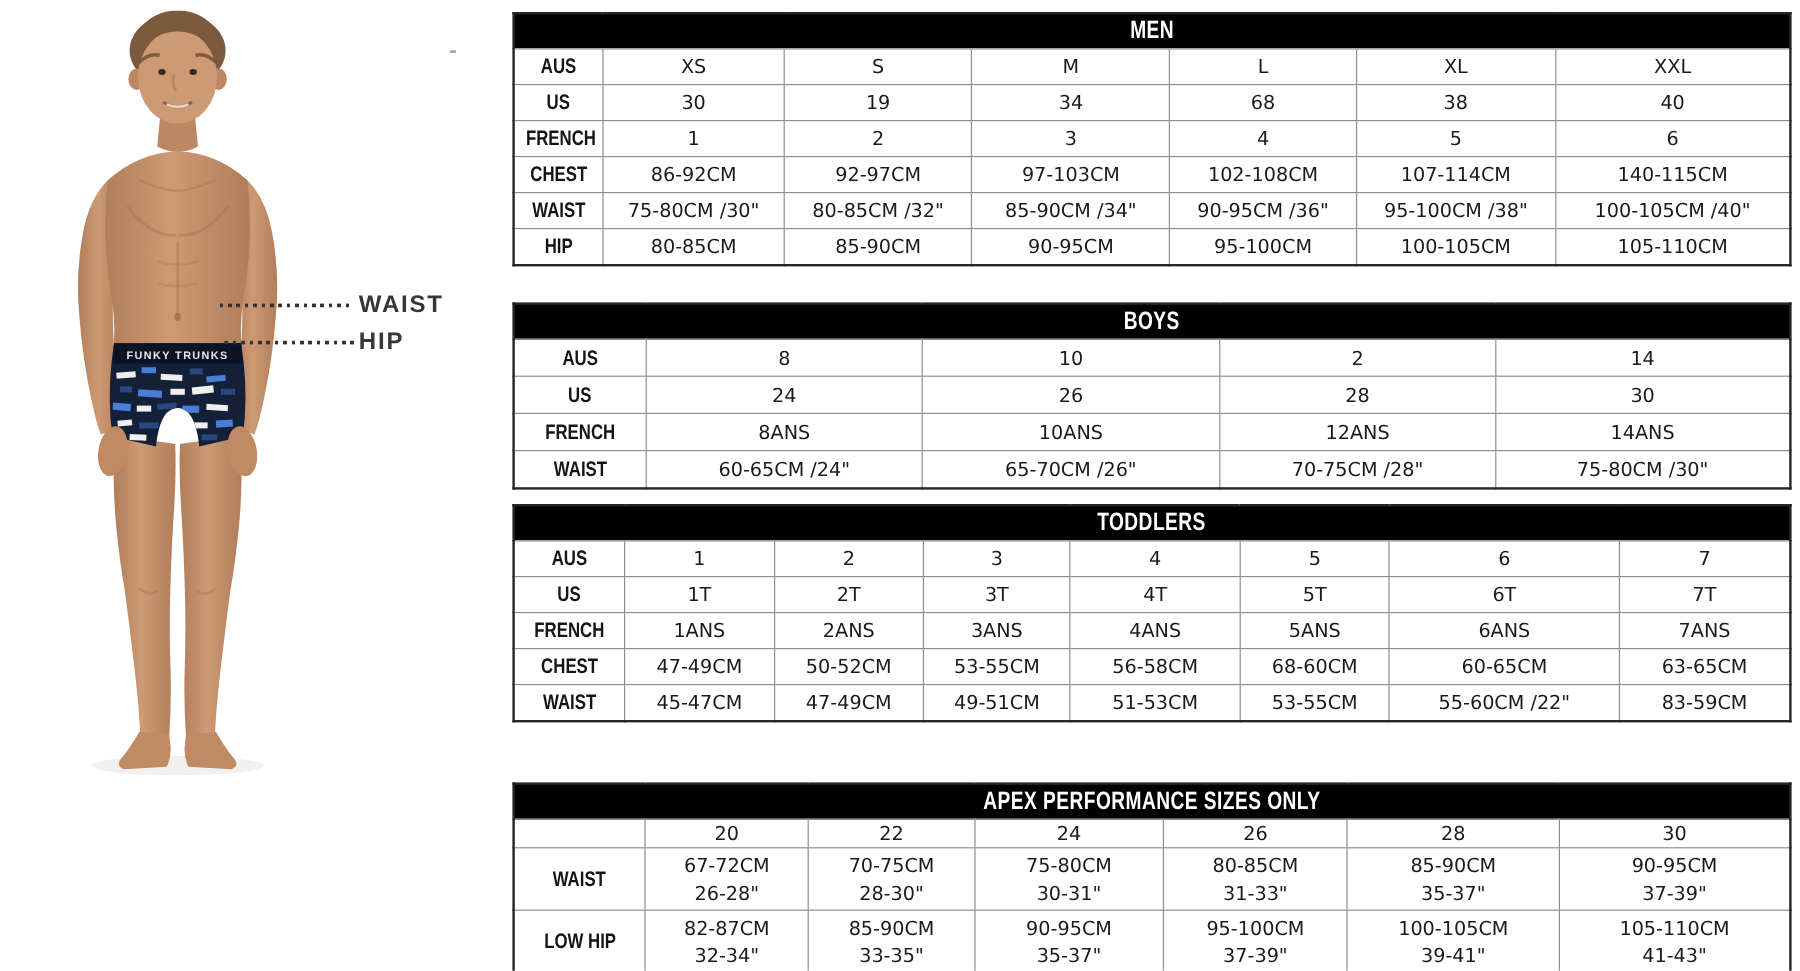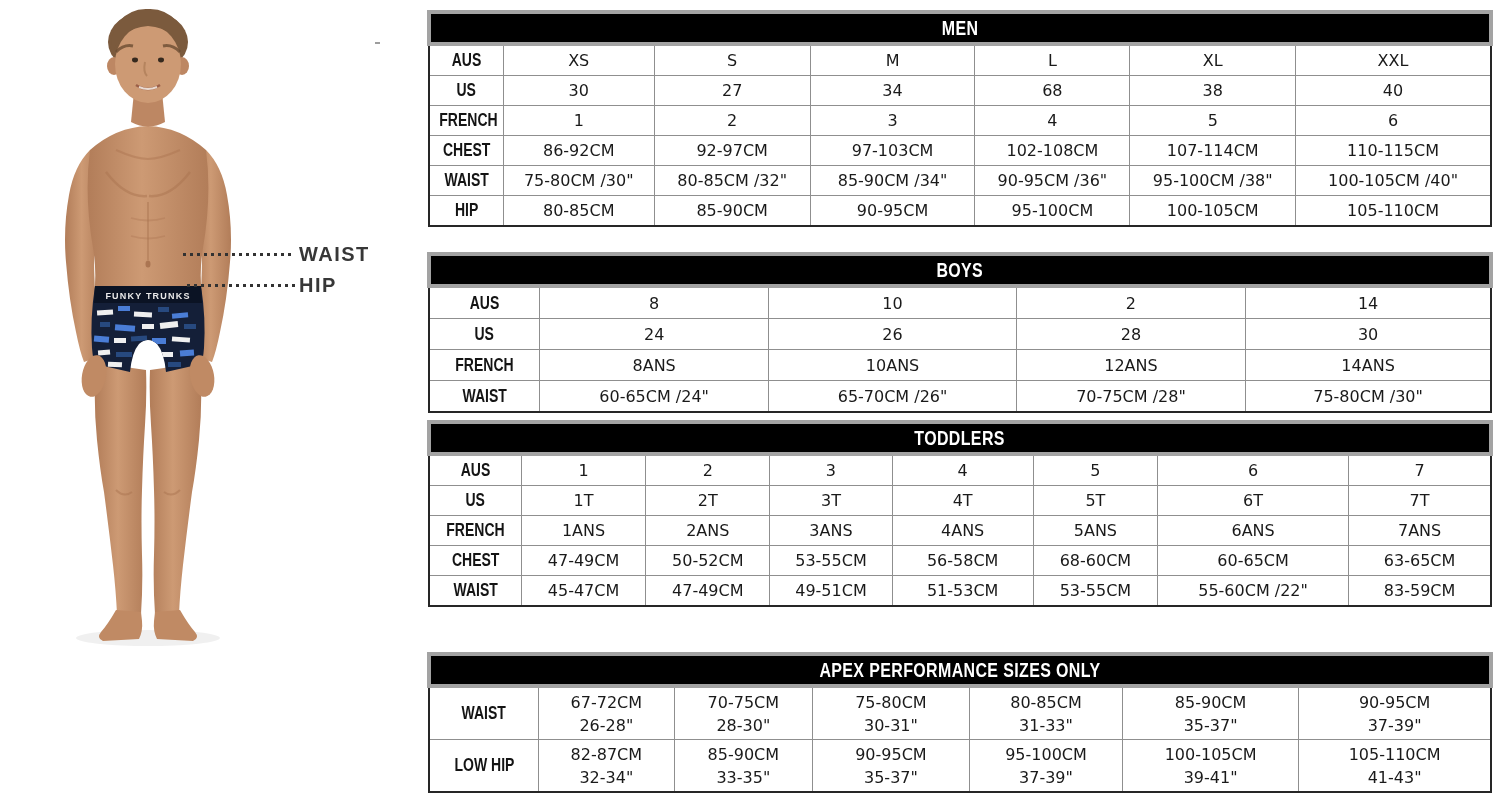--- a/index.html
+++ b/index.html
@@ -25,21 +25,21 @@
   .artifact-dash{position:absolute;left:375px;top:42px;width:5px;height:2px;background:#9d9d9d;}
 
   
   .tables{position:absolute;left:427px;top:0;width:1066px;height:809px;}
   table.size-table{
     position:absolute;left:0;width:1066px;border-collapse:collapse;table-layout:fixed;
     background:#fff;border:2px solid #262626;
   }
   #t-men{top:10px;} #t-boys{top:252px;padding-left:24px;} #t-toddlers{top:420px;} #t-apex{top:652px;}
   th.bar{
-    background:#000;border:4px solid #a3a3a3;height:28px;text-align:center;
+    background:#000;border:1px solid #a3a3a3;height:28px;text-align:center;
     vertical-align:middle;padding:0;
   }
   .cond{
     display:inline-block;transform:scaleX(0.76);transform-origin:center;
     white-space:nowrap;font-family:"Liberation Sans",sans-serif;font-weight:700;color:#141414;
   }
   th.bar .cond{color:#fff;font-size:21px;letter-spacing:0.5px;}
   td{
     border:1px solid #8f8f8f;text-align:center;vertical-align:middle;padding:0 2px;
     font-family:"DejaVu Sans",sans-serif;font-size:16px;color:#1a1a1a;
@@ -178,21 +178,21 @@
           <td>XS</td>
           <td>S</td>
           <td>M</td>
           <td>L</td>
           <td>XL</td>
           <td>XXL</td>
         </tr>
         <tr>
           <td class="rlabel"><span class="cond">US</span></td>
           <td>30</td>
-          <td>27</td>
+          <td>19</td>
           <td>34</td>
           <td>68</td>
           <td>38</td>
           <td>40</td>
         </tr>
         <tr>
           <td class="rlabel"><span class="cond">FRENCH</span></td>
           <td>1</td>
           <td>2</td>
           <td>3</td>
@@ -200,21 +200,21 @@
           <td>5</td>
           <td>6</td>
         </tr>
         <tr>
           <td class="rlabel"><span class="cond">CHEST</span></td>
           <td>86-92CM</td>
           <td>92-97CM</td>
           <td>97-103CM</td>
           <td>102-108CM</td>
           <td>107-114CM</td>
-          <td>110-115CM</td>
+          <td>140-115CM</td>
         </tr>
         <tr>
           <td class="rlabel"><span class="cond">WAIST</span></td>
           <td>75-80CM /30"</td>
           <td>80-85CM /32"</td>
           <td>85-90CM /34"</td>
           <td>90-95CM /36"</td>
           <td>95-100CM /38"</td>
           <td>100-105CM /40"</td>
         </tr>
@@ -354,20 +354,29 @@
       <col style="width:14.4%">
         <col style="width:16.6%">
         <col style="width:18.1%">
     </colgroup>
     <thead>
         <tr>
           <th class="bar" colspan="7"><span class="cond">APEX PERFORMANCE SIZES ONLY</span></th>
         </tr>
       </thead>
     <tbody>
+        <tr class="sizes">
+          <td class="rlabel"><span class="cond"></span></td>
+          <td>20</td>
+          <td>22</td>
+          <td>24</td>
+          <td>26</td>
+          <td>28</td>
+          <td>30</td>
+        </tr>
         <tr class="double">
           <td class="rlabel"><span class="cond">WAIST</span></td>
           <td>67-72CM
 26-28"</td>
           <td>70-75CM
 28-30"</td>
           <td>75-80CM
 30-31"</td>
           <td>80-85CM
 31-33"</td>

